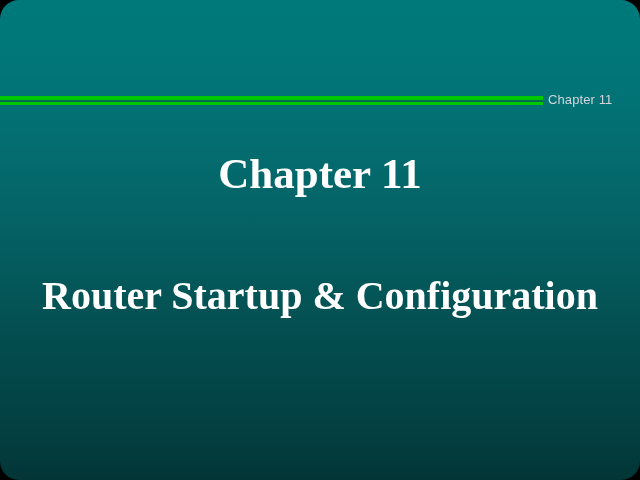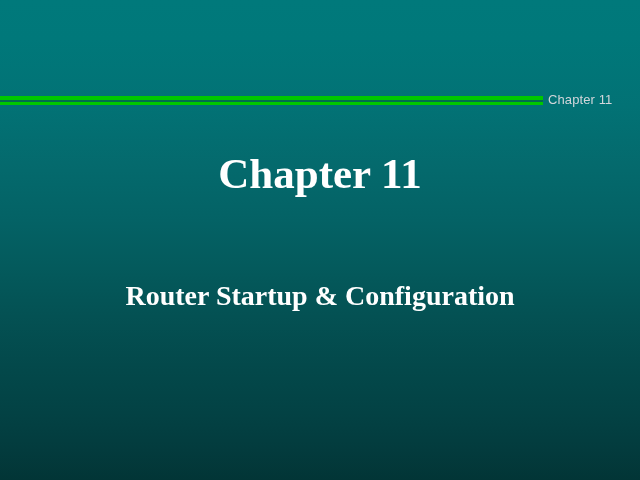--- a/index.html
+++ b/index.html
@@ -22,20 +22,21 @@
       #027275 22%,
       #046a6d 34%,
       #046265 46%,
       #045a5c 56%,
       #045153 66%,
       #03494b 76%,
       #034244 86%,
       #033b3d 94%,
       #023536 100%
     );
+    border-radius: 19px;
   }
 
   
   #header-rule {
     position: absolute;
     left: 0;
     top: 96px;
     width: 543px;
     height: 10px;
   }
@@ -90,21 +91,21 @@
 
   
   #subtitle {
     position: absolute;
     left: 0;
     top: 273px;
     width: 640px;
     text-align: center;
     font-family: "Liberation Serif", serif;
     font-weight: bold;
-    font-size: 28px;
+    font-size: 40px;
     line-height: 46px;
     color: #ffffff;
     white-space: nowrap;
   }
 </style>
 </head>
 <body>
 
 <div id="slide">
 

